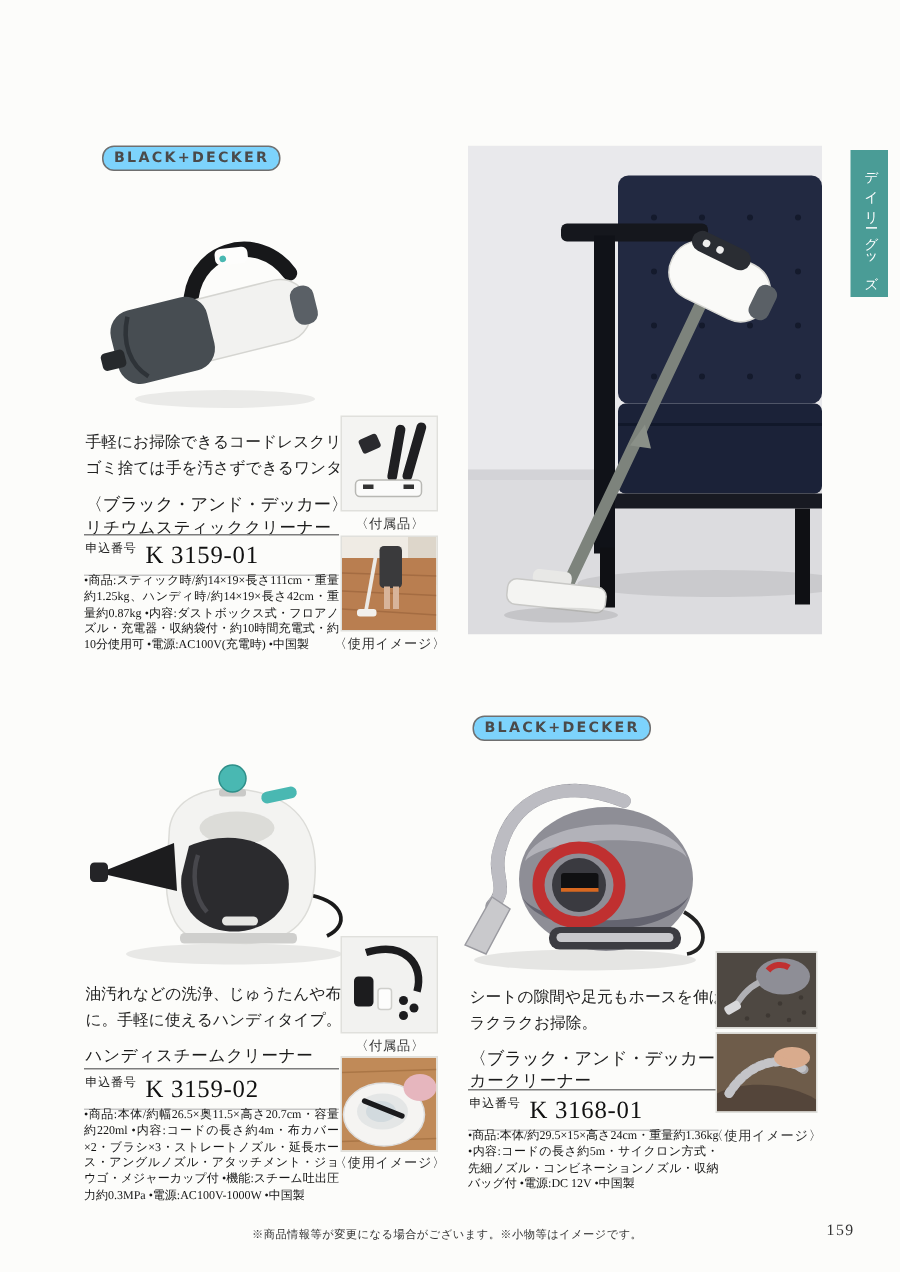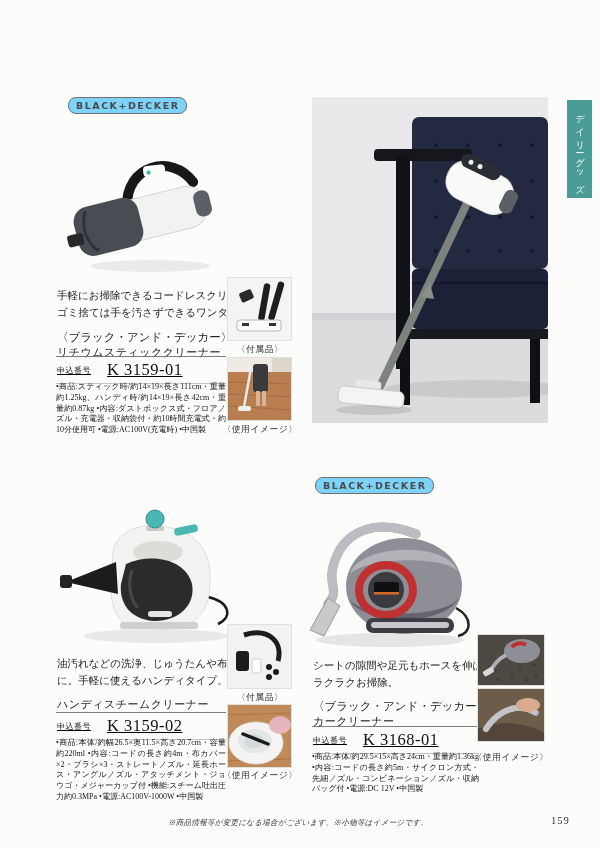--- a/index.html
+++ b/index.html
@@ -8,31 +8,31 @@
   .abs{position:absolute;}
   
   .brand-logo{display:inline-block;border:1.5px solid #6f6f6f;border-radius:8px;
     padding:2px 7px;font-family:"DejaVu Sans","Liberation Sans",sans-serif;
     font-weight:bold;font-size:9.5px;letter-spacing:1.5px;color:#4a4a4a;background:#7dd3fc;}
   
   .catch{font-size:10.5px;color:#222;line-height:16px;white-space:nowrap;}
   .maker{font-size:11.5px;color:#1a1a1a;line-height:16px;white-space:nowrap;}
   .pname{font-size:11px;color:#1a1a1a;line-height:17px;white-space:nowrap;letter-spacing:.5px;}
   .order-row{border-top:1px solid #7d7d7d;border-bottom:1px solid #c6c6c6;
-    display:flex;align-items:center;gap:16px;padding:3px 0 3px 1px;text-decoration:underline;}
+    display:flex;gap:6px;padding:3px 0 3px 1px;}
   .order-label{font-size:8px;color:#222;letter-spacing:.5px;}
   .order-code{font-size:16.5px;color:#111;letter-spacing:.5px;}
   .specs{font-size:8px;color:#151515;line-height:10.8px;text-align:justify;letter-spacing:0;}
   .note{font-size:7.6px;color:#222;line-height:10px;padding-left:8px;text-indent:-8px;}
   .caption{font-size:8.8px;color:#333;text-align:center;letter-spacing:.5px;}
   .thumb{background:#f3f3f1;outline:1px solid #e0e0dc;}
   .side-tab{background:#4a9c96;color:#fff;writing-mode:vertical-rl;
     font-size:9px;letter-spacing:3px;display:flex;align-items:center;justify-content:center;
     font-family:"DejaVu Sans","Liberation Sans",sans-serif;}
-  .footer-note{font-size:7.5px;color:#333;letter-spacing:.3px;font-style:italic;}
+  .footer-note{font-size:7.5px;color:#333;letter-spacing:.3px;}
   .page-num{font-size:10.5px;color:#333;letter-spacing:1px;}
 </style>
 </head>
 <body>
 
 <div class="page">
 
   <div class="side-tab abs" style="left:567px;top:100px;width:25px;height:98px;">デイリーグッズ</div>
 
   <div class="brand-logo abs" style="left:68px;top:97px;">BLACK+DECKER</div>

